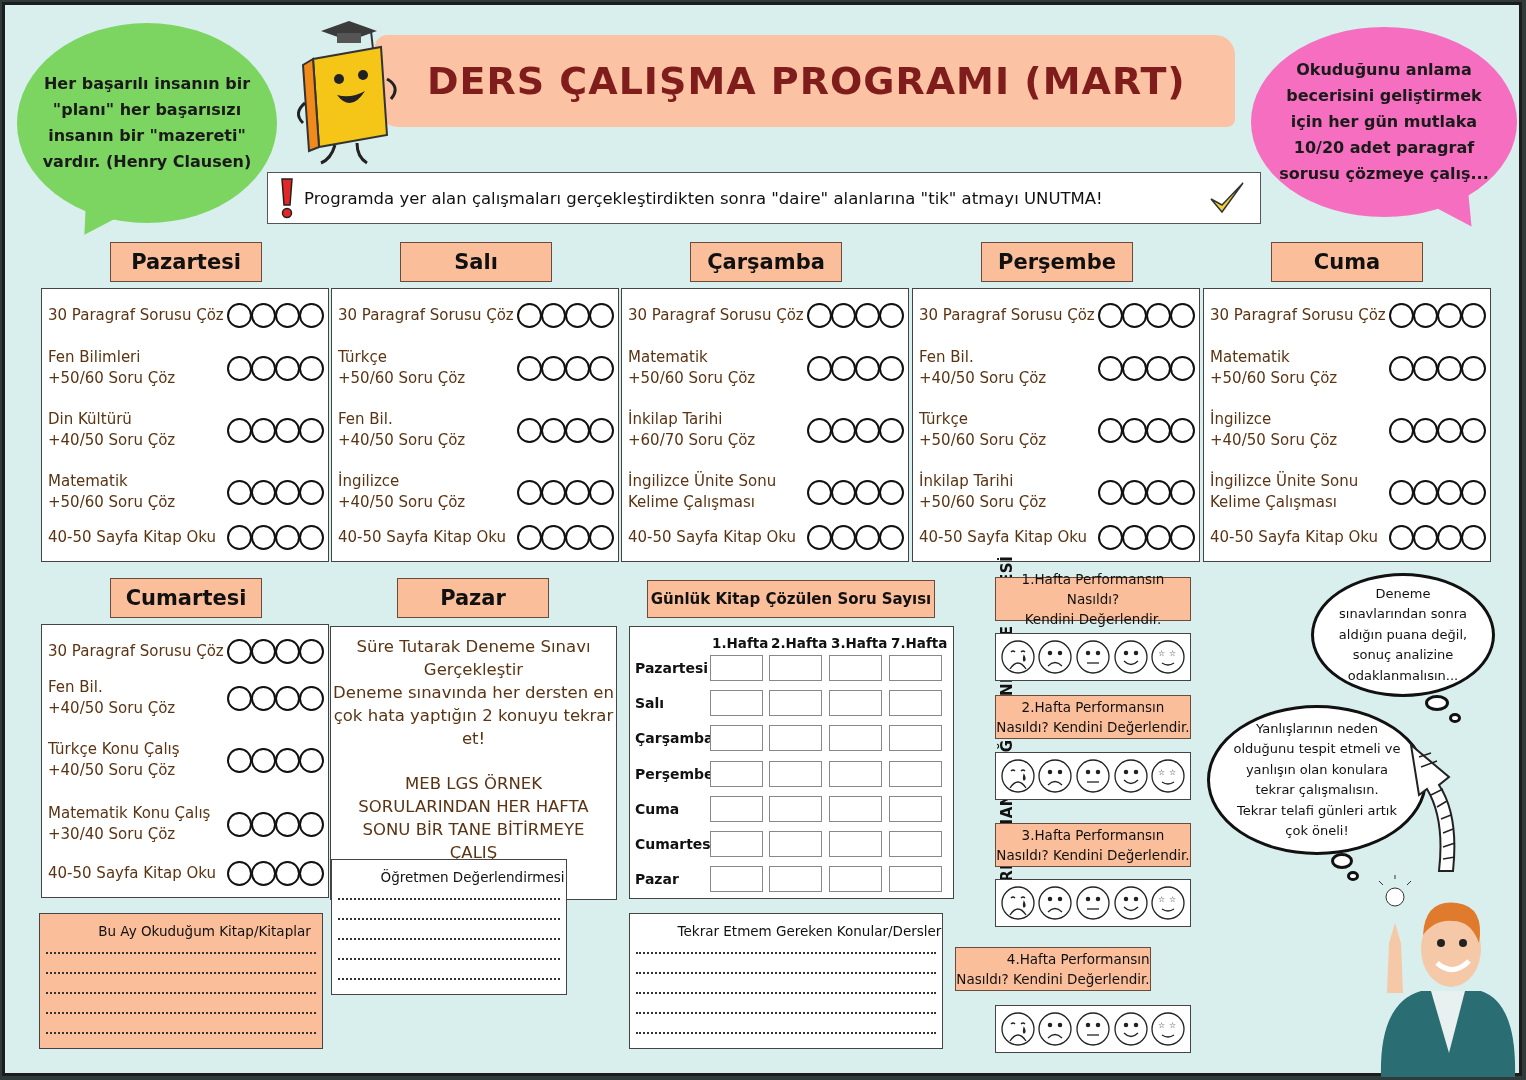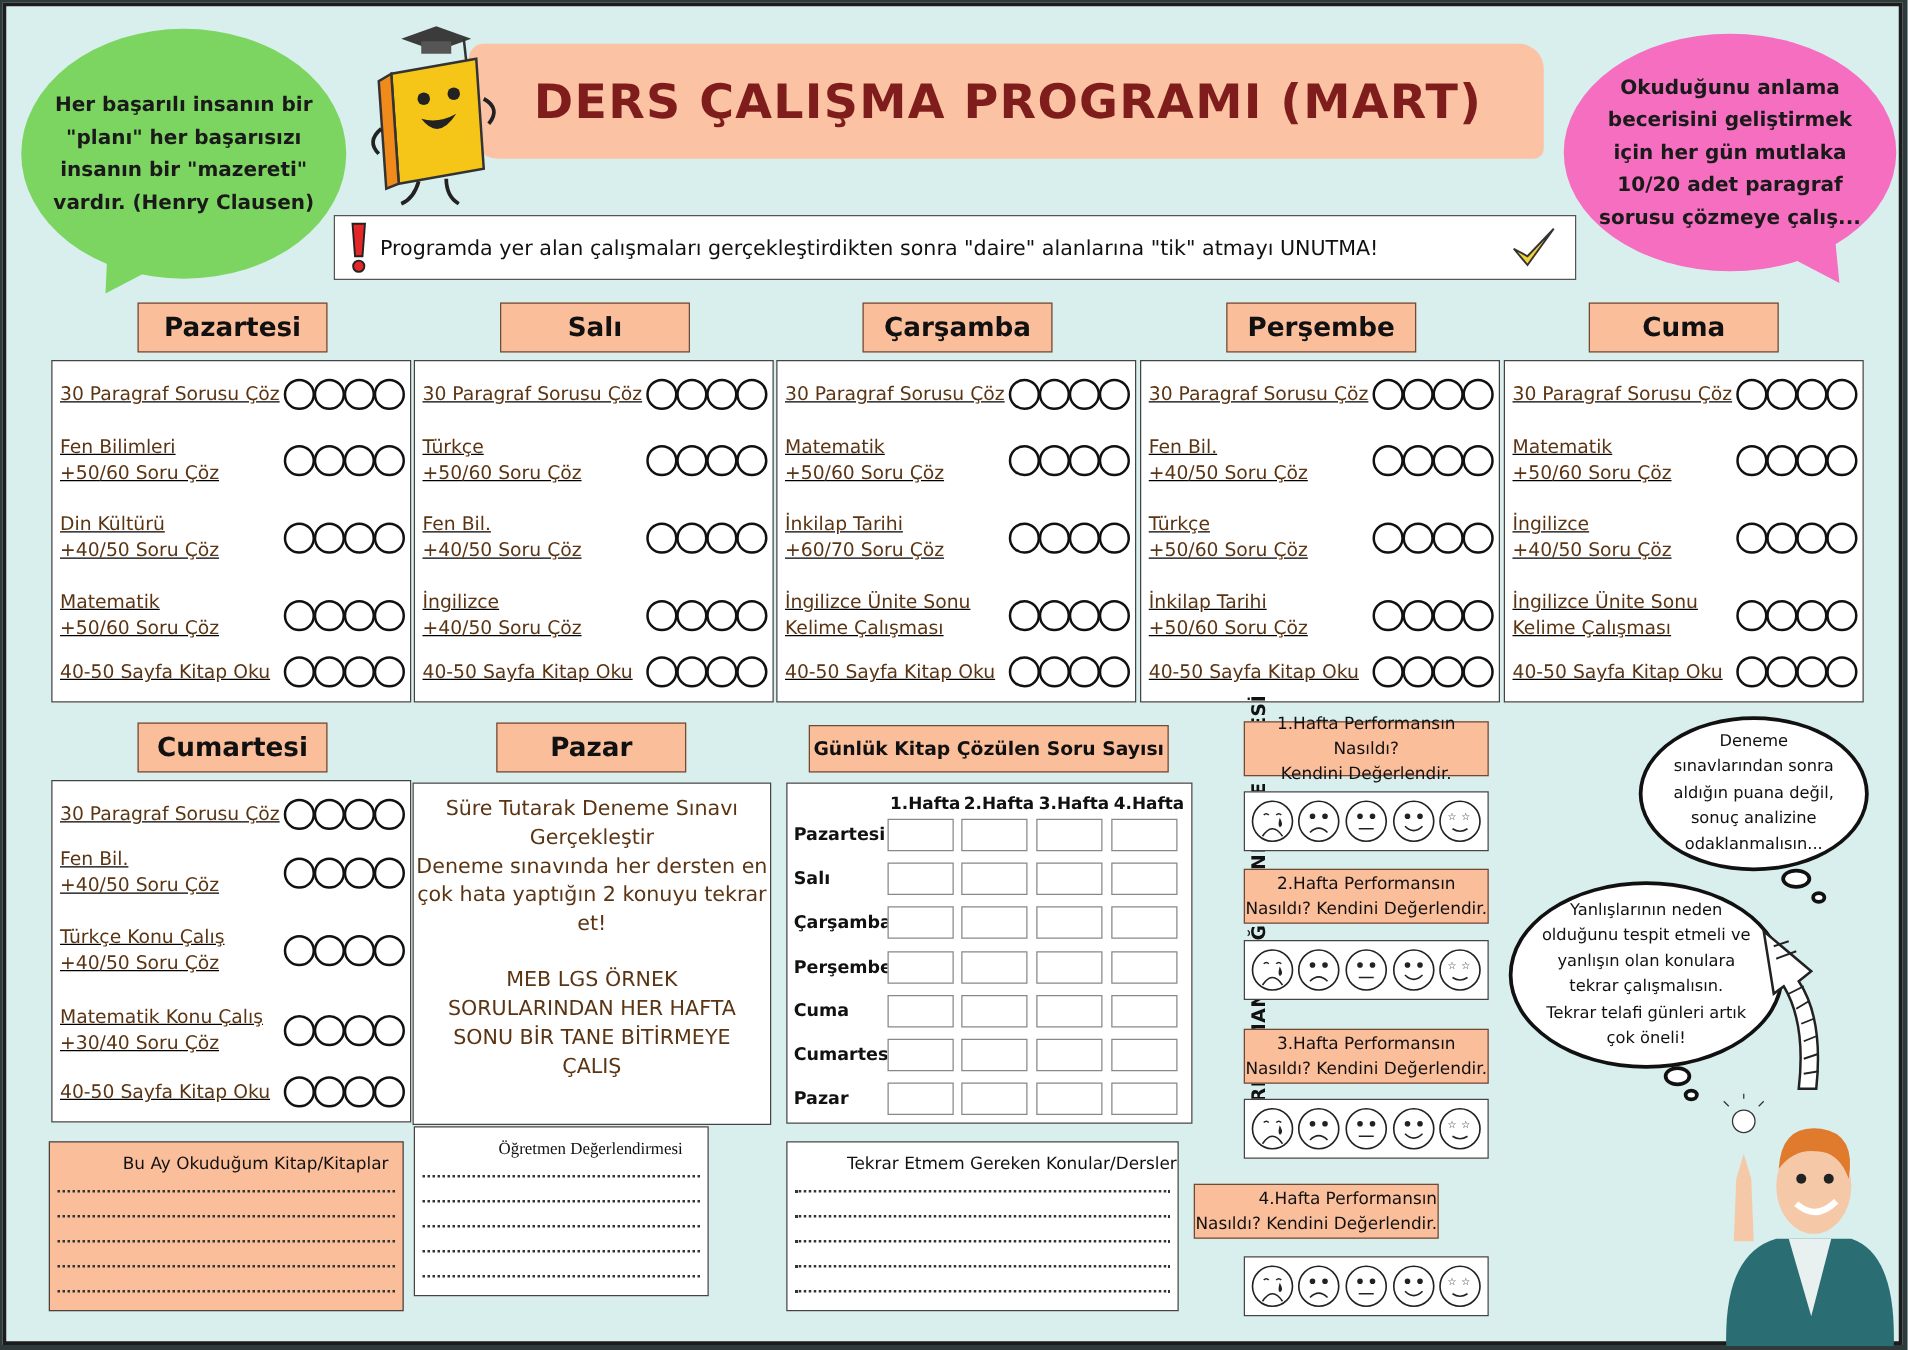--- a/index.html
+++ b/index.html
@@ -52,21 +52,21 @@
   .check { position: absolute; right: 14px; top: 6px; }
   
   .dayhdr {
     width: 152px; height: 40px; background: #fbbe9b;
     border: 1.5px solid #6b4b3b; display: flex; align-items: center; justify-content: center;
     font-size: 21px; font-weight: bold; color: #111;
   }
   .daybox { background: #fff; border: 1.5px solid #444; }
   .task {
     position: absolute; left: 6px; right: 4px;
-    display: flex; align-items: center; justify-content: space-between; text-decoration: underline;
+    display: flex; align-items: center; justify-content: space-between;
   }
   .task-label { font-size: 15px; line-height: 21px; color: #5a3413; white-space: pre-line; }
   .circles { display: flex; }
   .circle { width: 25px; height: 25px; border: 2.6px solid #111; border-radius: 50%; margin-left: -1px; background: #fff; }
   
   .pazar-text { text-align: center; font-size: 16.5px; line-height: 23px; color: #5a3413; white-space: pre-line; }
   
   .tbl-hdr {
     left: 642px; top: 575px; width: 288px; height: 38px; background: #fbbe9b;
     border: 1.5px solid #6b4b3b; display: flex; align-items: center; justify-content: center;
@@ -463,21 +463,21 @@
 SORULARINDAN HER HAFTA
 SONU BİR TANE BİTİRMEYE
 ÇALIŞ</div>
   </div>
 
   <div class="abs tbl-hdr">Günlük Kitap Çözülen Soru Sayısı</div>
   <div class="abs tbl" id="tbl">
       <div class="wk" style="left:82px;">1.Hafta</div>
       <div class="wk" style="left:141px;">2.Hafta</div>
       <div class="wk" style="left:201px;">3.Hafta</div>
-      <div class="wk" style="left:261px;">4.Hafta</div>
+      <div class="wk" style="left:261px;">7.Hafta</div>
       <div class="rowlbl" style="top:33px;">Pazartesi</div>
       <div class="cell" style="left:80px;top:28px;"></div>
       <div class="cell" style="left:139px;top:28px;"></div>
       <div class="cell" style="left:199px;top:28px;"></div>
       <div class="cell" style="left:259px;top:28px;"></div>
       <div class="rowlbl" style="top:68.2px;">Salı</div>
       <div class="cell" style="left:80px;top:63.2px;"></div>
       <div class="cell" style="left:139px;top:63.2px;"></div>
       <div class="cell" style="left:199px;top:63.2px;"></div>
       <div class="cell" style="left:259px;top:63.2px;"></div>
@@ -746,21 +746,21 @@
 
   <div id="notes">
       <div class="abs note" style="left:34px;top:908px;width:284px;height:136px;background:#fbbe9b;">
           <div class="note-title">Bu Ay Okuduğum Kitap/Kitaplar</div>
         <div class="dotline" style="top:38px;"></div>
         <div class="dotline" style="top:58px;"></div>
         <div class="dotline" style="top:78px;"></div>
         <div class="dotline" style="top:98px;"></div>
         <div class="dotline" style="top:118px;"></div>
       </div>
-      <div class="abs note" style="left:326px;top:896px;width:236px;height:136px;font-family:Liberation Serif, serif;">
+      <div class="abs note" style="left:326px;top:854px;width:236px;height:136px;">
           <div class="note-title">Öğretmen Değerlendirmesi</div>
         <div class="dotline" style="top:38px;"></div>
         <div class="dotline" style="top:58px;"></div>
         <div class="dotline" style="top:78px;"></div>
         <div class="dotline" style="top:98px;"></div>
         <div class="dotline" style="top:118px;"></div>
       </div>
       <div class="abs note" style="left:624px;top:908px;width:314px;height:136px;">
           <div class="note-title">Tekrar Etmem Gereken Konular/Dersler</div>
         <div class="dotline" style="top:38px;"></div>

